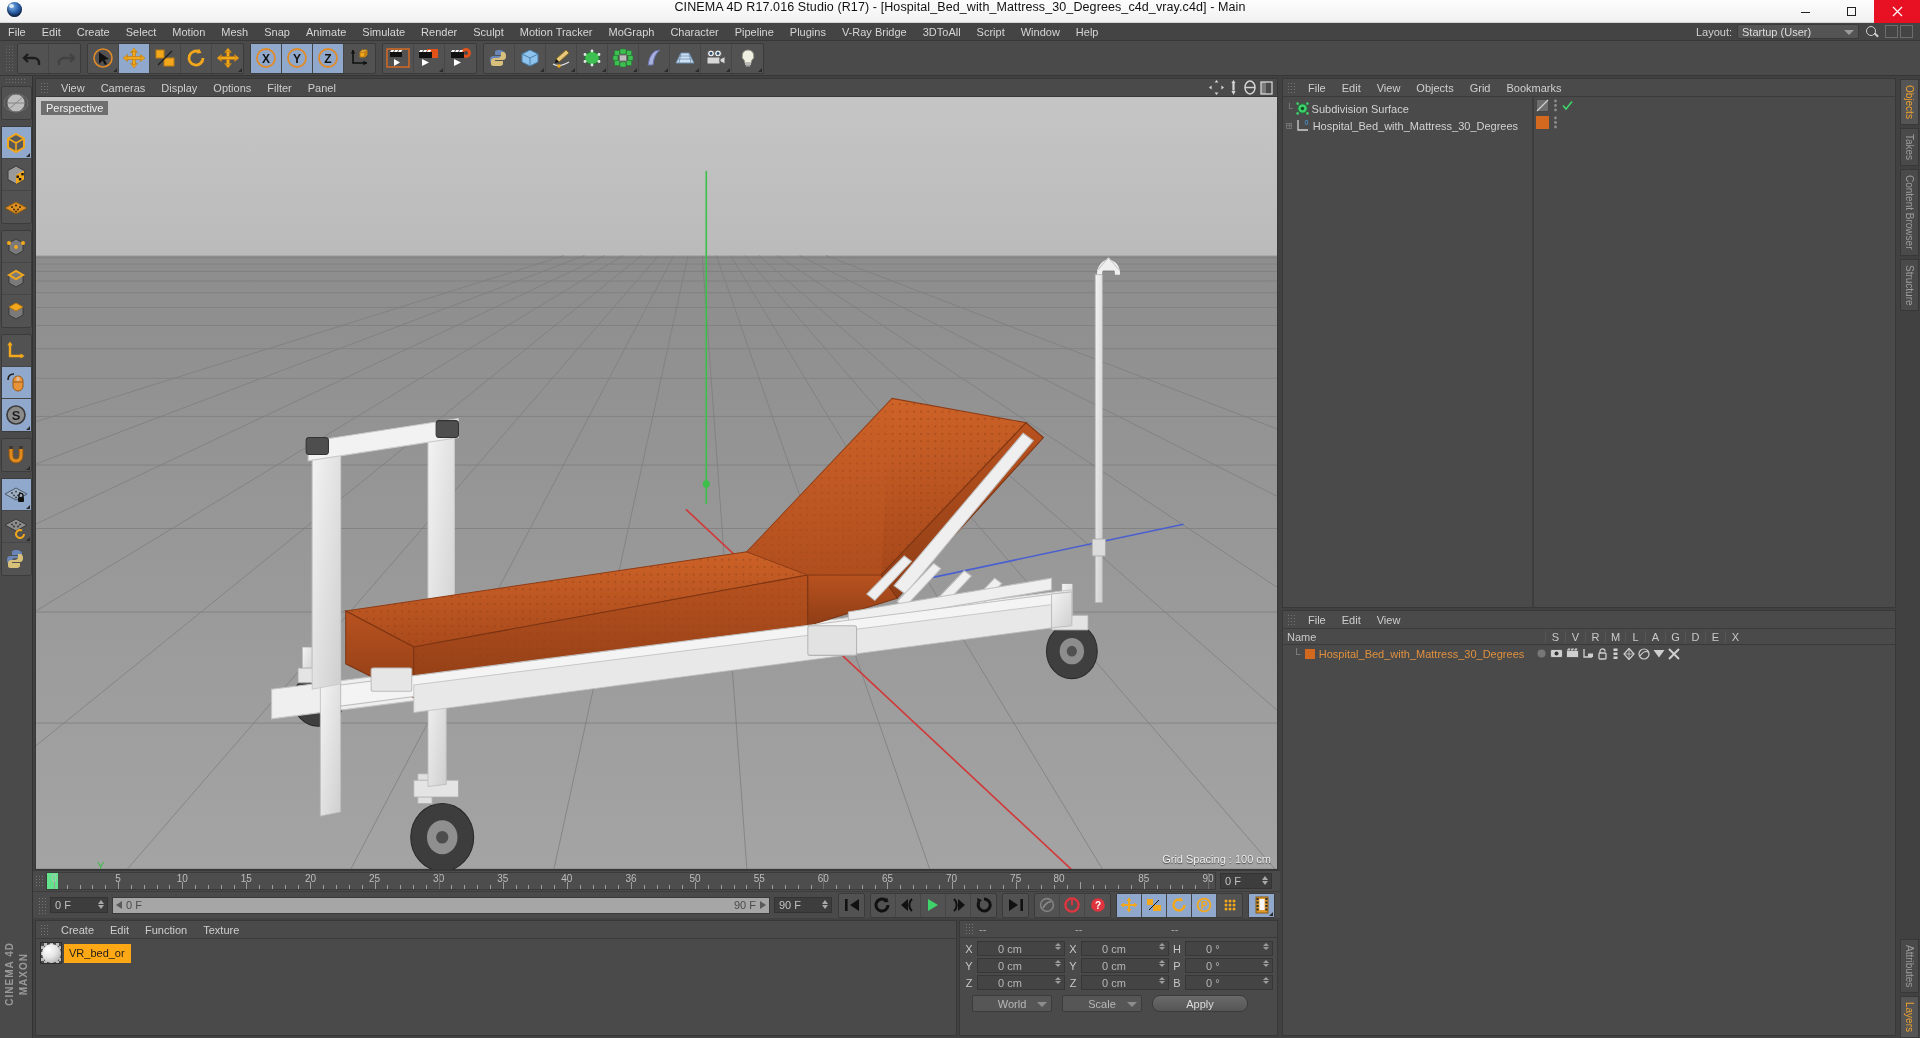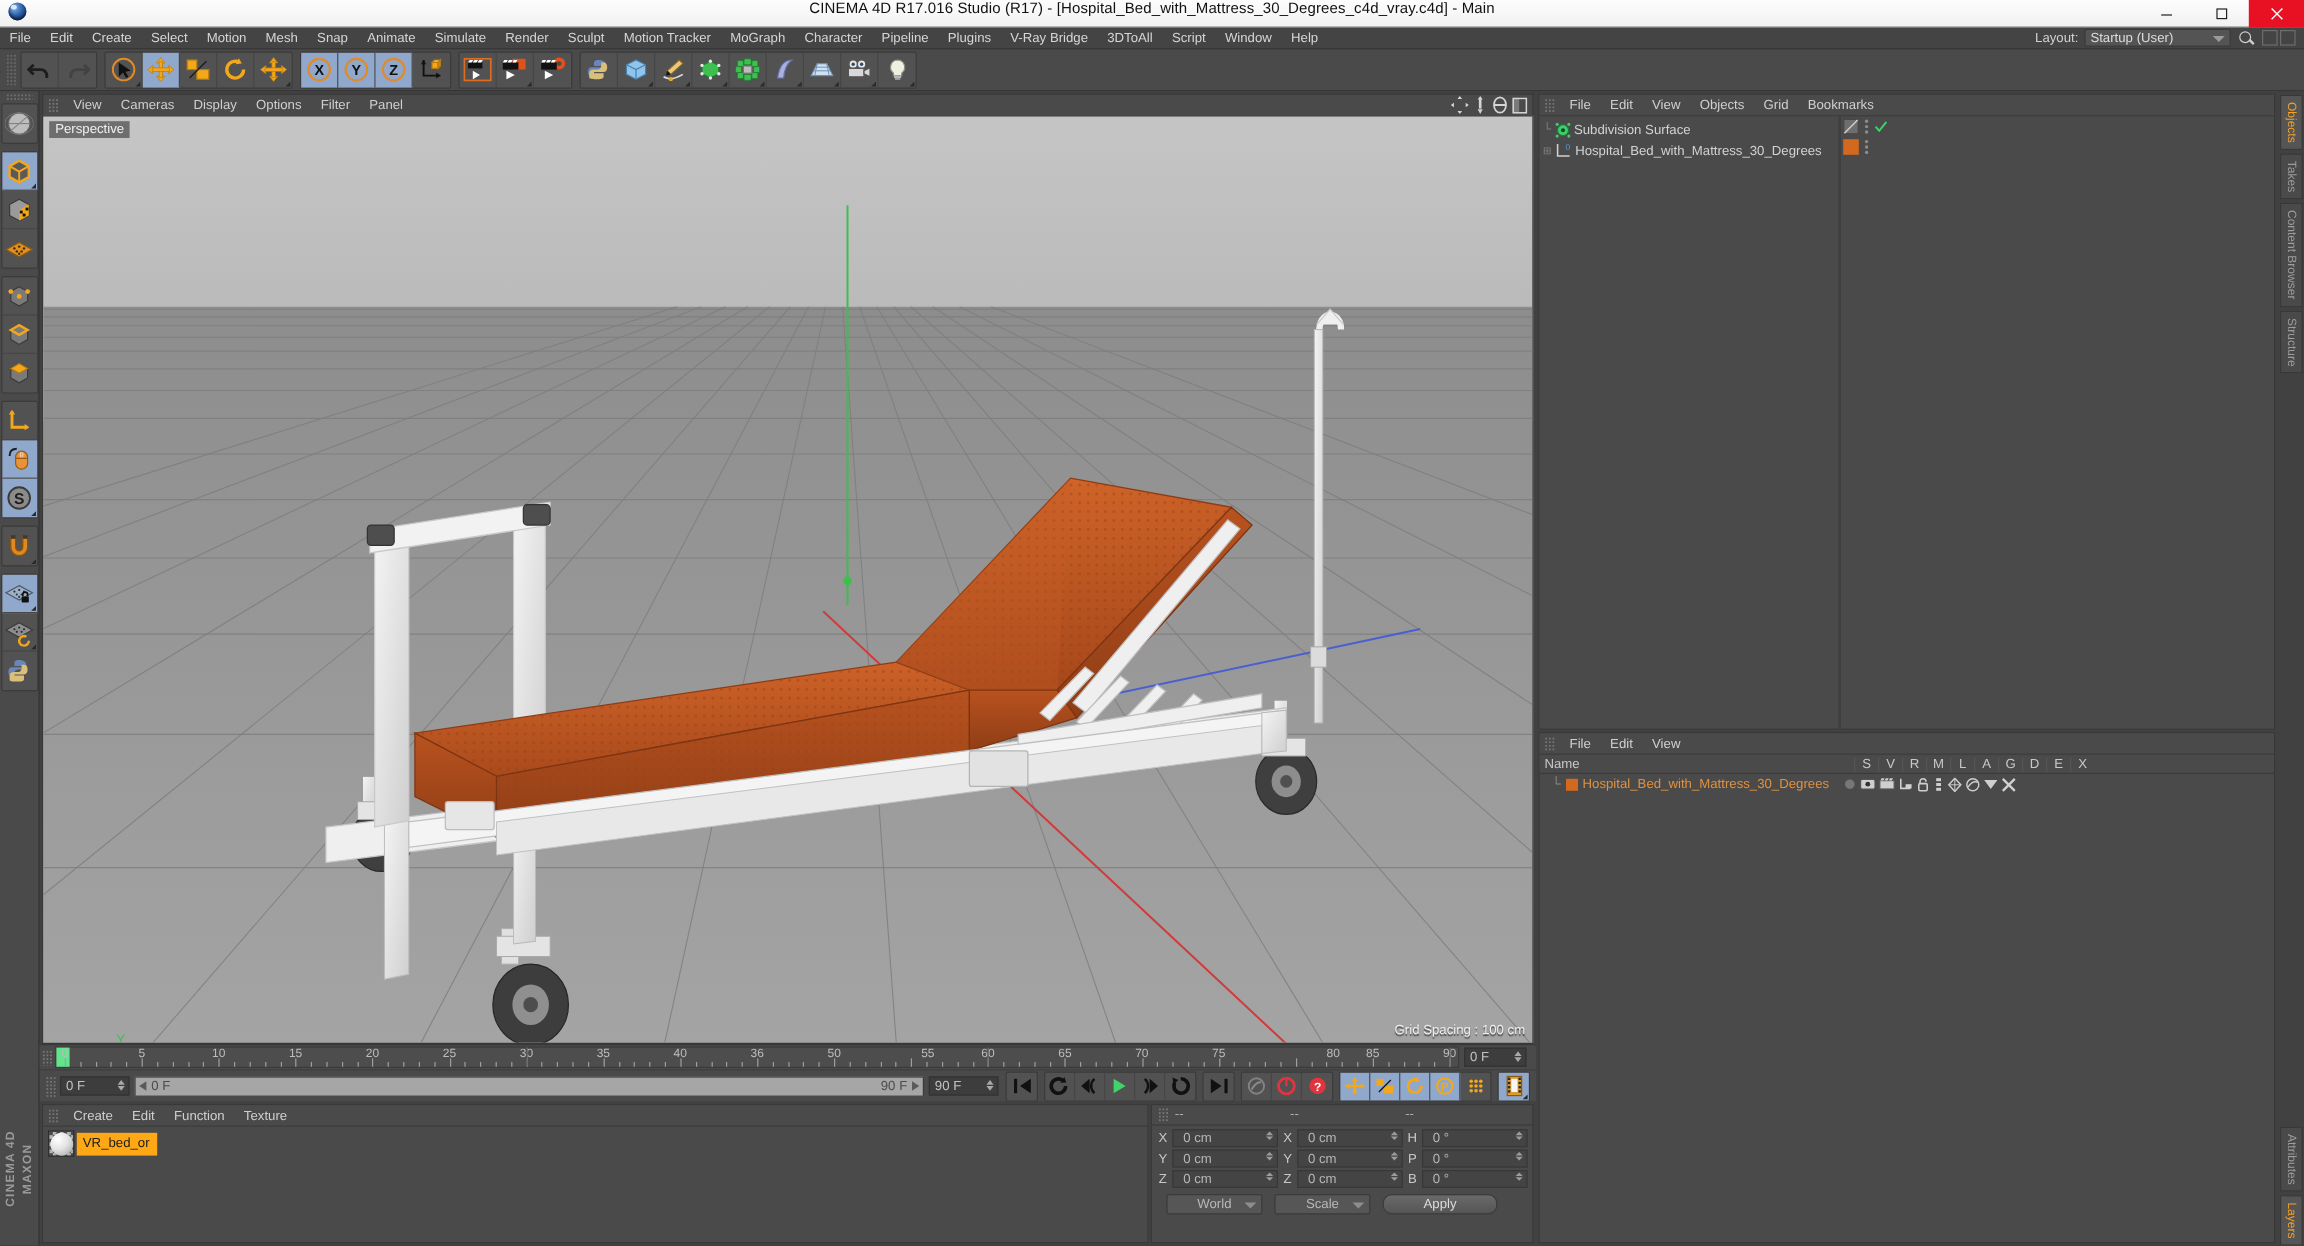--- a/index.html
+++ b/index.html
@@ -175,21 +175,21 @@
     margin:2px 2px 2px 0;display:flex;flex-direction:column;}
   .coordhdr{height:17px;display:flex;align-items:center;border-bottom:1px solid #3b3b3b;}
   .coordhdr .grip2{width:9px;height:12px;margin:0 5px;
     background-image:radial-gradient(#757575 38%, transparent 40%);
     background-size:3px 3px;}
   .coordhdr .dash{font-size:11px;color:#adadad;width:96px;text-align:left;}
   .coordgrid{flex:1 1 auto;padding:3px 4px;display:flex;flex-direction:column;gap:2px;}
   .crow{display:flex;align-items:center;gap:3px;}
   .clab{font-size:11px;color:#c8c8c8;width:10px;text-align:center;}
   .cfield{width:88px;height:15px;background:#444;border:1px solid #373737;
-    font-size:11px;color:#b6b6b6;display:flex;align-items:center;padding:0 8px;
+    font-size:11px;color:#b6b6b6;display:flex;align-items:center;padding:0 20px;
     position:relative;}
   .cspin{position:absolute;right:3px;top:1px;display:flex;flex-direction:column;gap:1px;}
   .cspin i{display:block;width:0;height:0;border-left:3px solid transparent;
     border-right:3px solid transparent;}
   .cspin i.u{border-bottom:3px solid #9c9c9c;}
   .cspin i.d{border-top:3px solid #9c9c9c;}
   .crow.btns{margin-top:3px;gap:10px;padding-left:8px;}
   .cdrop{width:80px;height:17px;background:#565656;border:1px solid #3b3b3b;
     border-radius:2px;font-size:11px;color:#b8b8b8;display:flex;align-items:center;
     justify-content:center;position:relative;}
@@ -974,27 +974,27 @@
           <div class="lbl" style="left: 135.222px;">10</div>
           <div class="lbl" style="left: 199.333px;">15</div>
           <div class="lbl" style="left: 263.444px;">20</div>
           <div class="lbl" style="left: 327.556px;">25</div>
           <div class="lbl" style="left: 391.667px;">30</div>
           <div class="vline" style="left: 391.667px;"></div>
           <div class="lbl" style="left: 455.778px;">35</div>
           <div class="lbl" style="left: 519.889px;">40</div>
           <div class="lbl" style="left: 584px;">36</div>
           <div class="lbl" style="left: 648.111px;">50</div>
-          <div class="lbl" style="left: 712.222px; margin-left: 14px;">55</div>
+          <div class="lbl" style="left: 712.222px;">55</div>
           <div class="lbl" style="left: 776.333px;">60</div>
           <div class="vline" style="left: 776.333px;"></div>
           <div class="lbl" style="left: 840.444px;">65</div>
           <div class="lbl" style="left: 904.556px;">70</div>
           <div class="lbl" style="left: 968.667px;">75</div>
-          <div class="lbl" style="left: 1064px;">80</div>
+          <div class="lbl" style="left: 1012px;">80</div>
           <div class="lbl" style="left: 1096.89px;">85</div>
           <div class="lbl" style="left: 1161px;">90</div>
           <div class="vline" style="left: 1161px;"></div>
         </div>
       <div class="tl-end">
         <div class="numfield" style="width:52px;">
           <span>0 F</span>
           <span class="spin">
               <i class="u"></i>
               <i class="d"></i>

